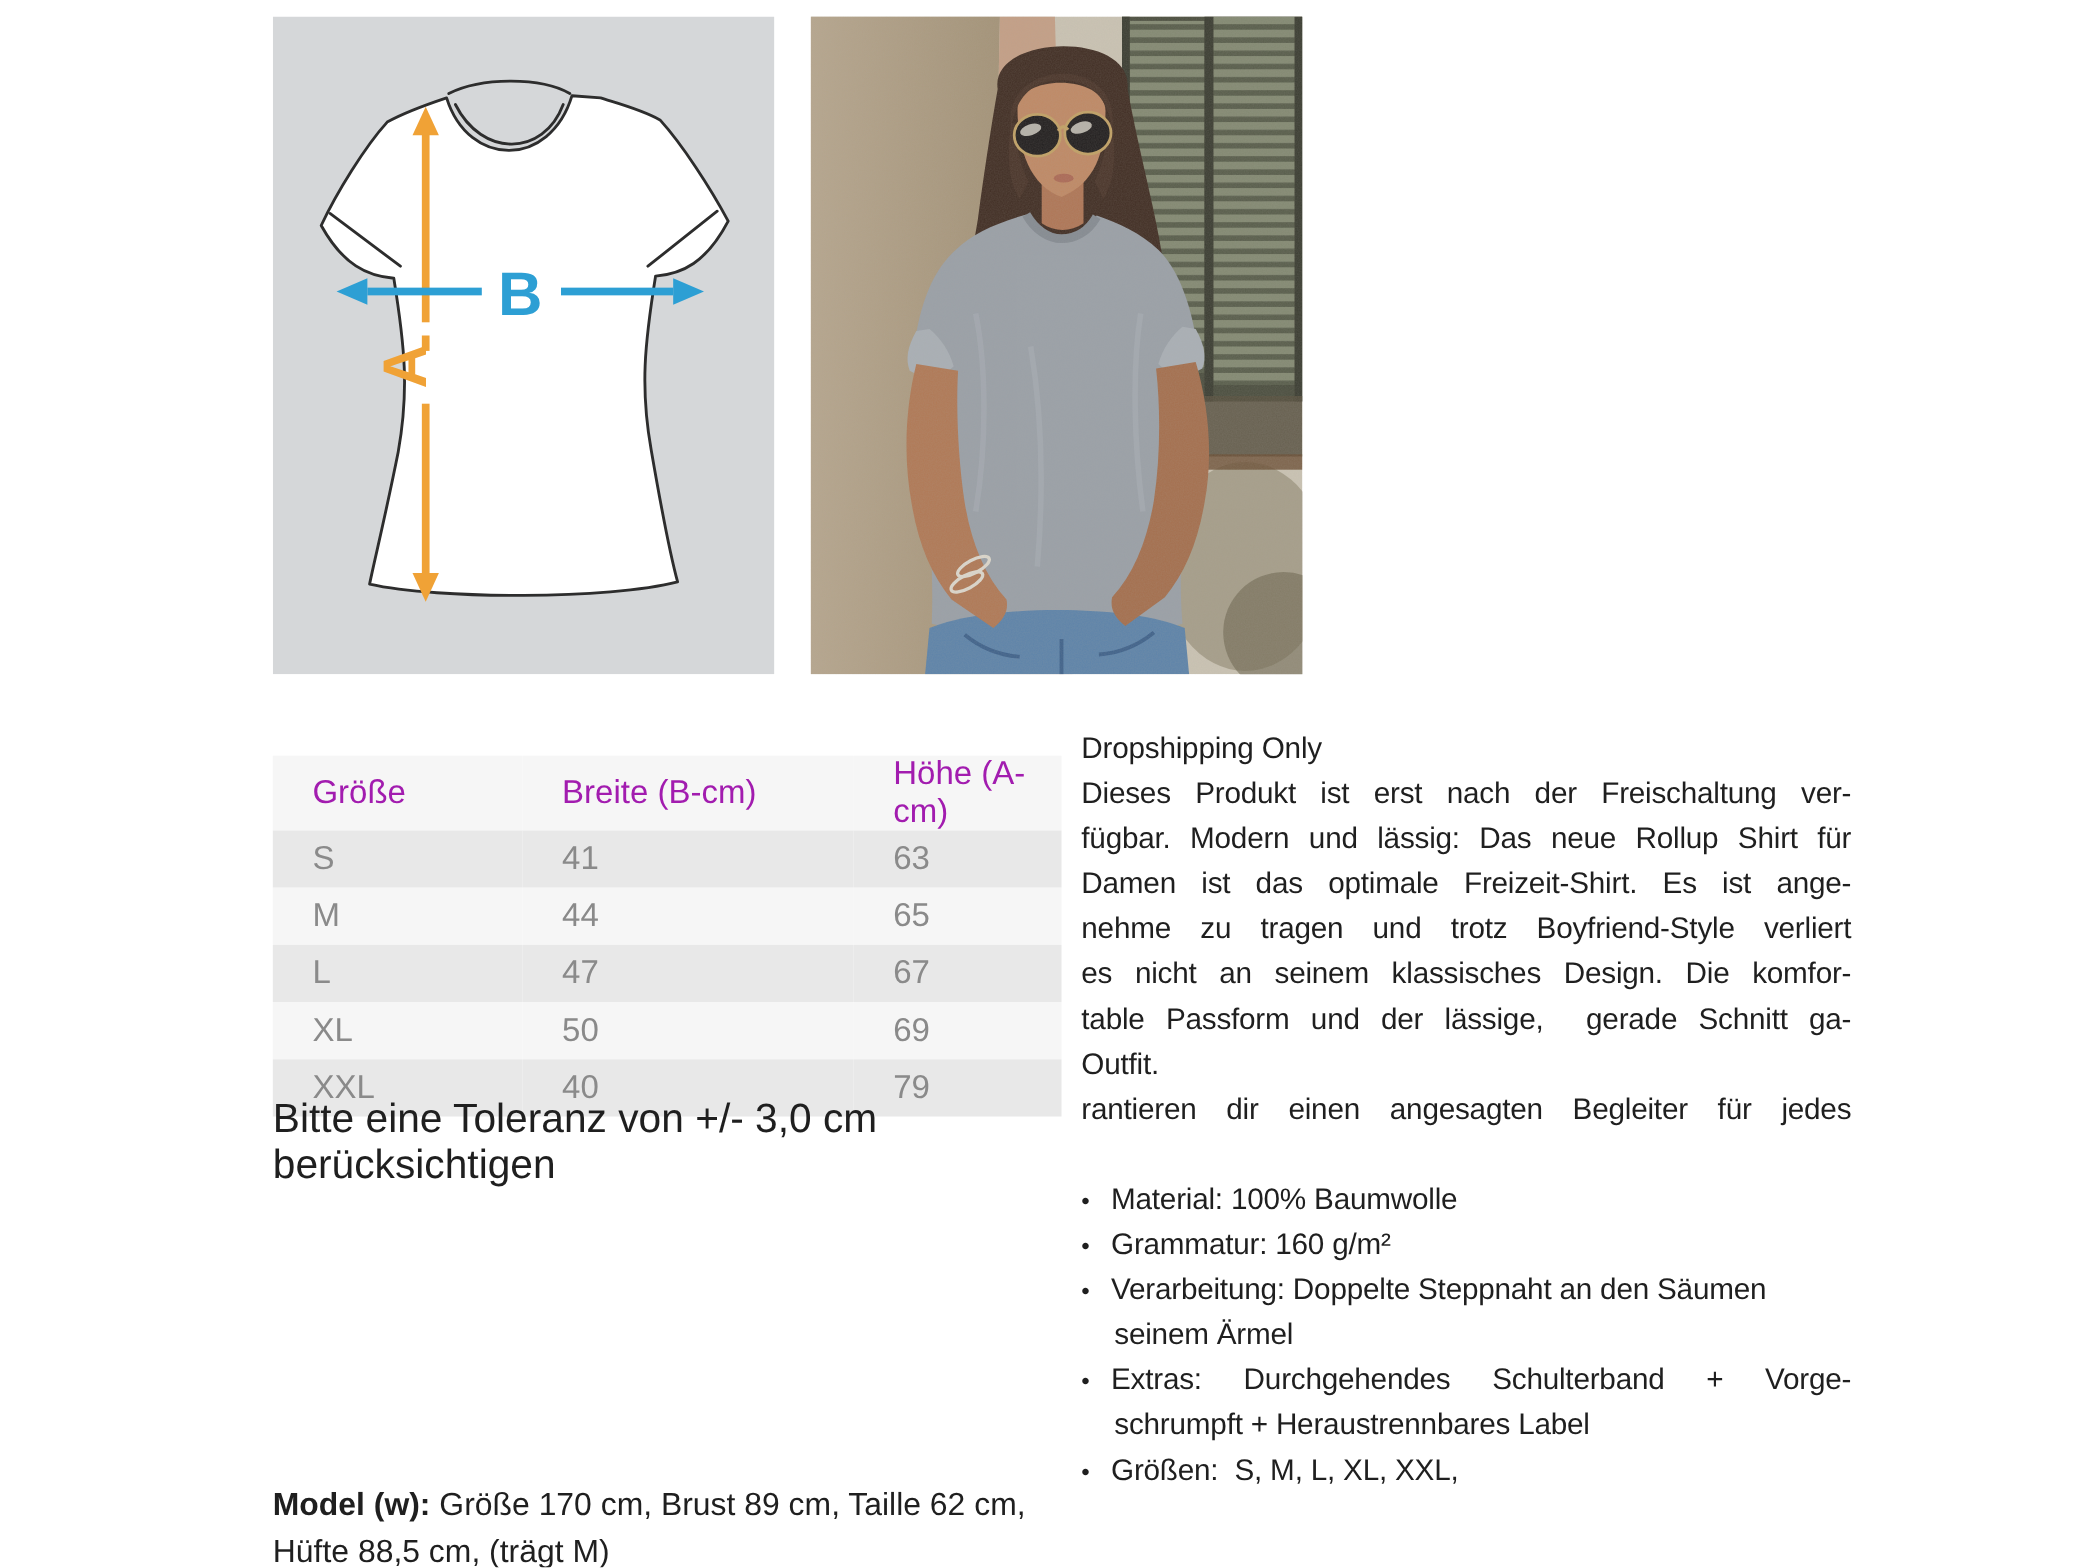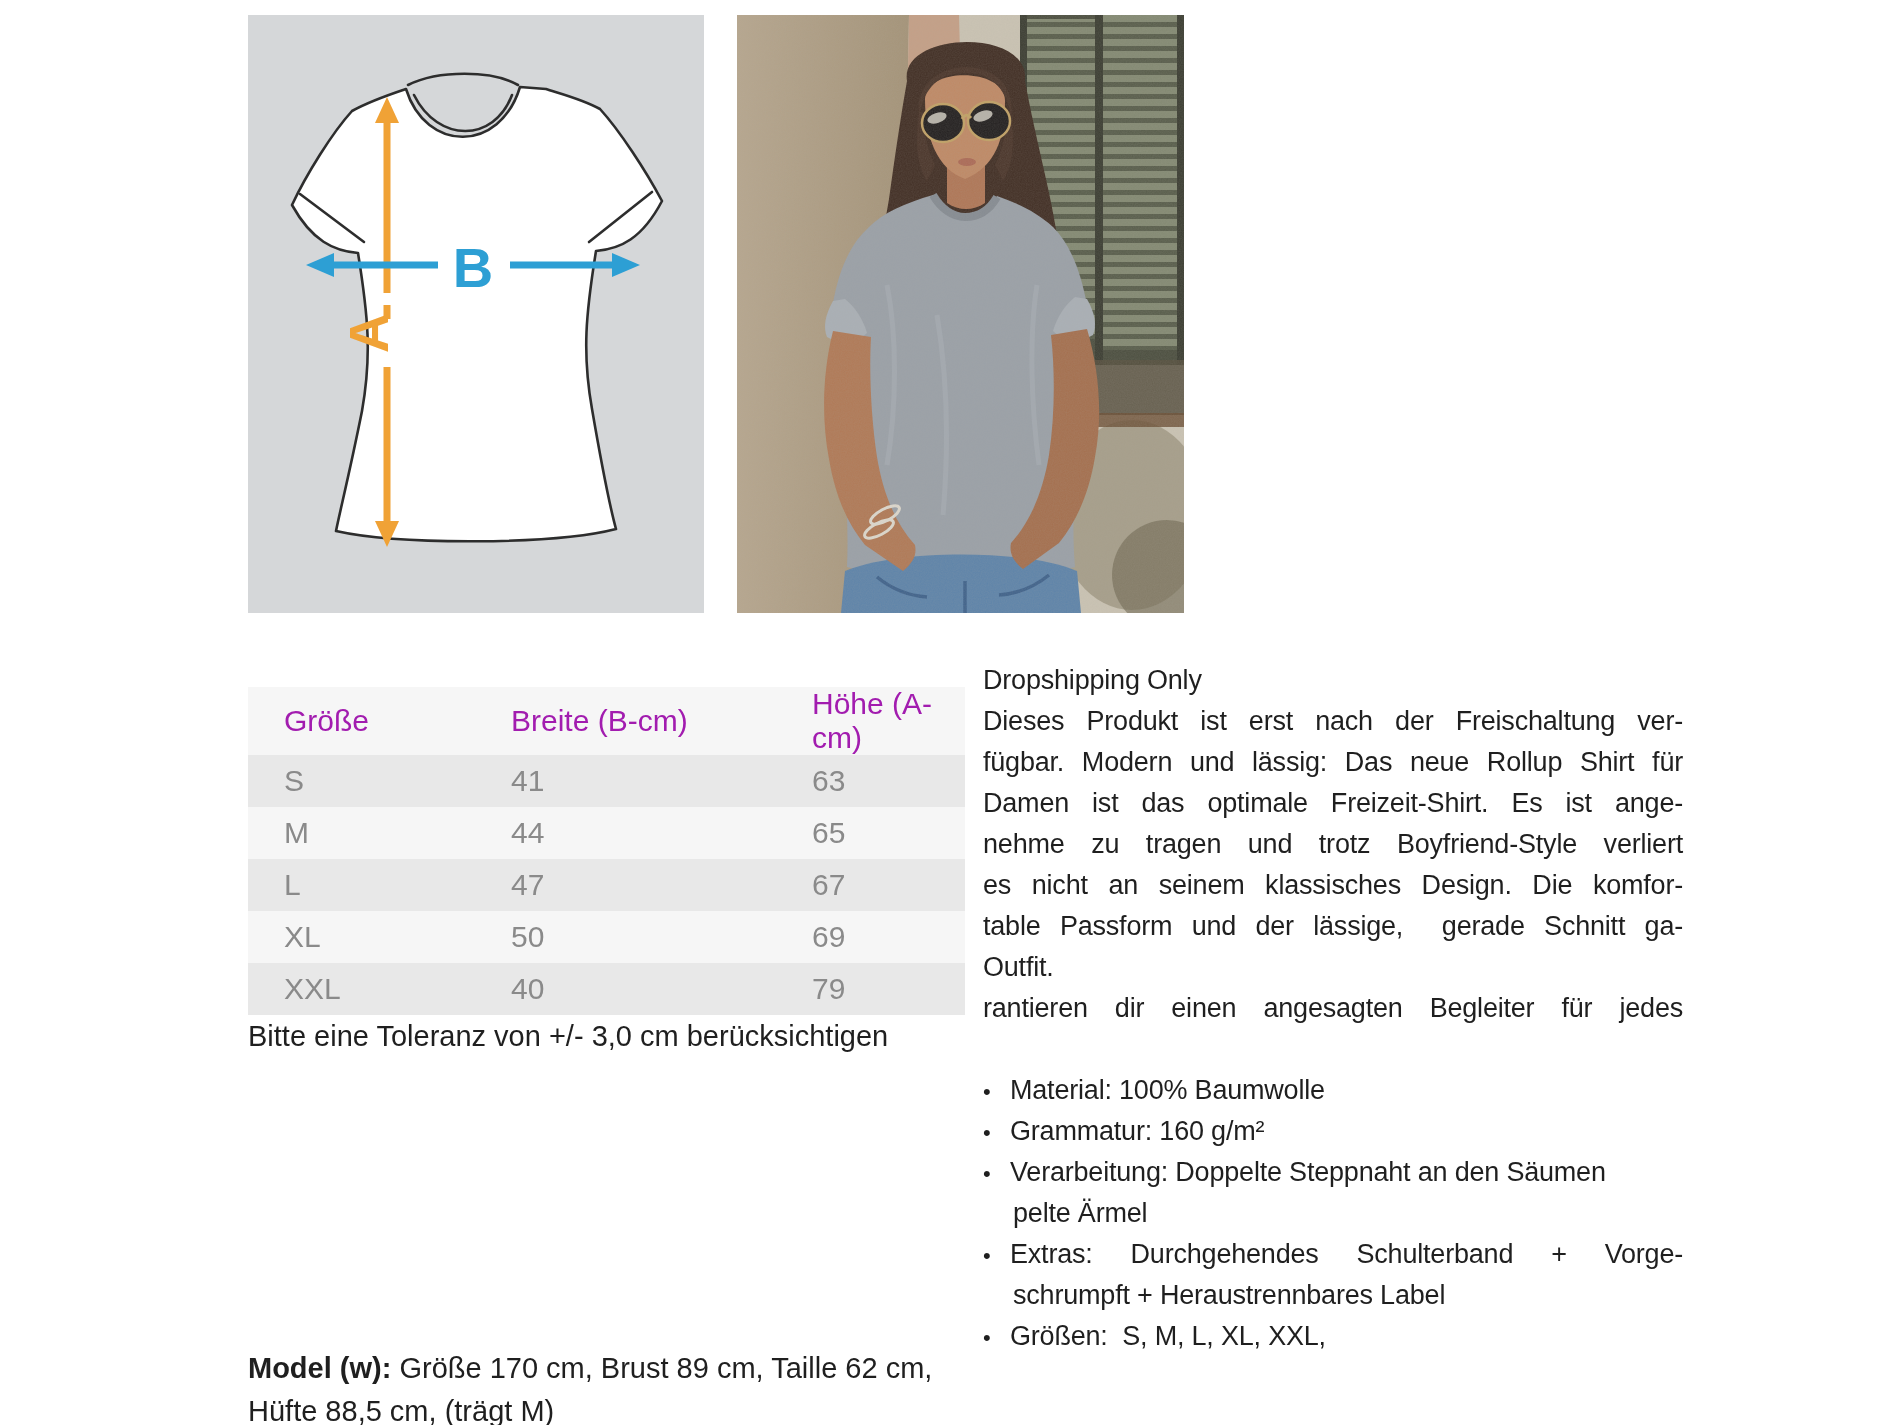--- a/index.html
+++ b/index.html
@@ -8,21 +8,21 @@
   
   .size-diagram{position:absolute;left:248px;top:15px;width:456px;height:598px;}
   .product-photo{position:absolute;left:737px;top:15px;width:447px;height:598px;}
   
   .size-table{position:absolute;left:248px;top:687px;width:717px;border-collapse:collapse;table-layout:fixed;
               font-size:30px;color:var(--table-text,#8a8a8a);}
   .size-table th,.size-table td{font-weight:400;text-align:left;padding:0 0 0 36px;height:52px;vertical-align:middle;}
   .size-table thead tr{background:var(--table-light,#f6f6f6);color:#a21caf;}
   .size-table tbody tr:nth-child(odd){background:var(--table-stripe,#e8e8e8);}
   .size-table tbody tr:nth-child(even){background:var(--table-light,#f6f6f6);}
-  .tolerance{position:absolute;left:248px;top:1020px;width:800px;font-size:29px;margin:0;}
+  .tolerance{position:absolute;left:248px;top:996px;width:800px;font-size:37px;margin:0;}
   .model-info{position:absolute;left:248px;top:1347px;width:760px;font-size:29px;line-height:43px;margin:0;white-space:nowrap;}
   .model-info b{font-weight:700;}
   
   .desc-col{position:absolute;left:983px;top:660px;width:700px;font-size:27px;line-height:41px;
             letter-spacing:-0.2px;}
   .dline{height:41px;overflow:visible;}
   .dline.blank{height:41px;}
   .dline.j{text-align:justify;text-align-last:justify;}
   .dline .bullet{display:inline-block;width:27px;font-size:22px;}
   .dline.cont{padding-left:30px;}
@@ -225,20 +225,20 @@
         <div class="dline j"><span>Damen ist das optimale Freizeit-Shirt. Es ist ange-</span></div>
         <div class="dline j"><span>nehme zu tragen und trotz Boyfriend-Style verliert</span></div>
         <div class="dline j"><span>es nicht an seinem klassisches Design. Die komfor-</span></div>
         <div class="dline j"><span>table Passform und der lässige,&nbsp; gerade Schnitt ga-</span></div>
         <div class="dline"><span>Outfit.</span></div>
         <div class="dline j"><span>rantieren dir einen angesagten Begleiter für jedes</span></div>
         <div class="dline blank"></div>
         <div class="dline"><span class="bullet">•</span><span>Material: 100% Baumwolle</span></div>
         <div class="dline"><span class="bullet">•</span><span>Grammatur: 160 g/m²</span></div>
         <div class="dline"><span class="bullet">•</span><span>Verarbeitung: Doppelte Steppnaht an den Säumen</span></div>
-        <div class="dline cont"><span>pelte Ärmel</span></div>
+        <div class="dline cont"><span>seinem Ärmel</span></div>
         <div class="dline j"><span class="bullet">•</span><span>Extras: Durchgehendes Schulterband + Vorge-</span></div>
         <div class="dline cont"><span>schrumpft + Heraustrennbares Label</span></div>
         <div class="dline"><span class="bullet">•</span><span>Größen:&nbsp; S, M, L, XL, XXL,</span></div>
       </div>
   </div>
 
 </div>
 
 </body></html>

